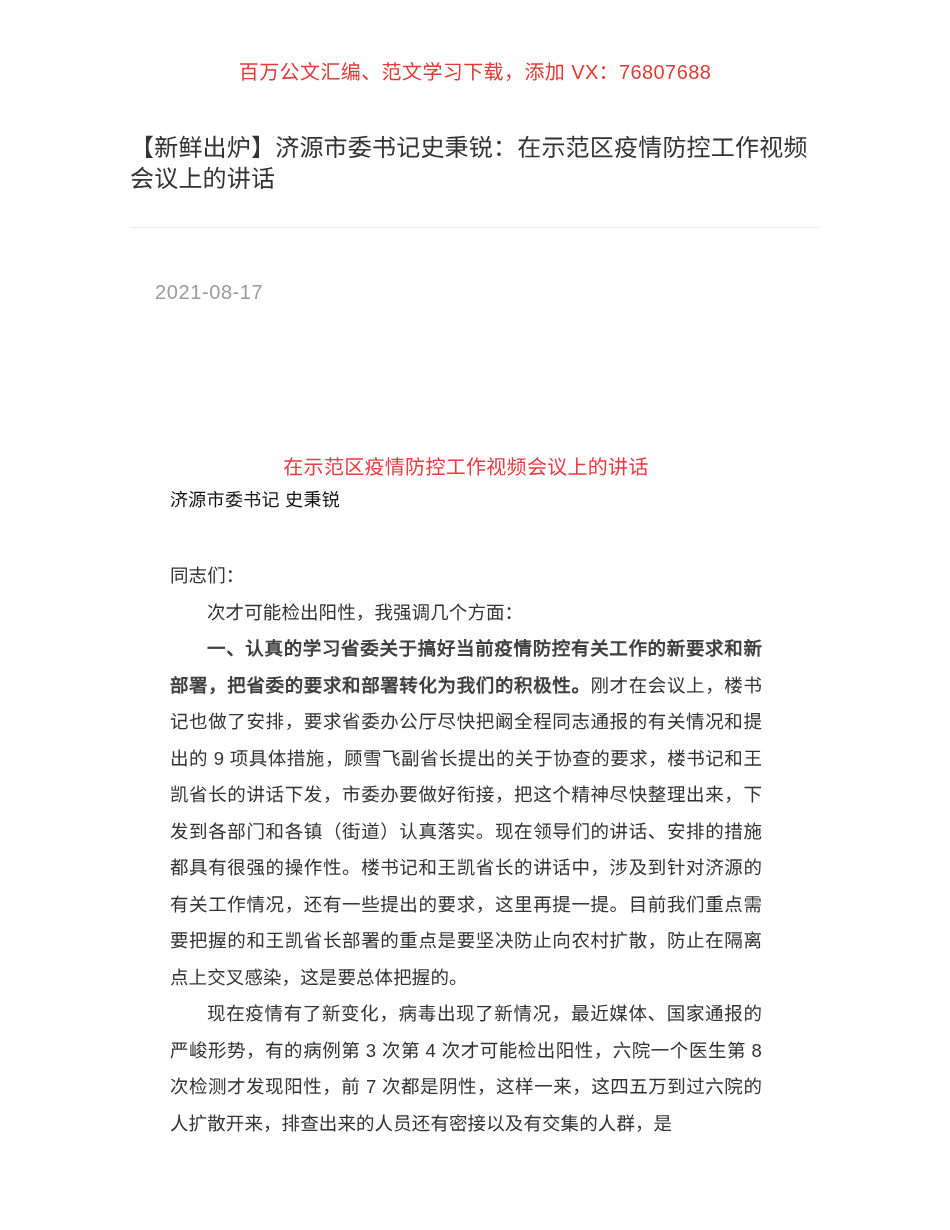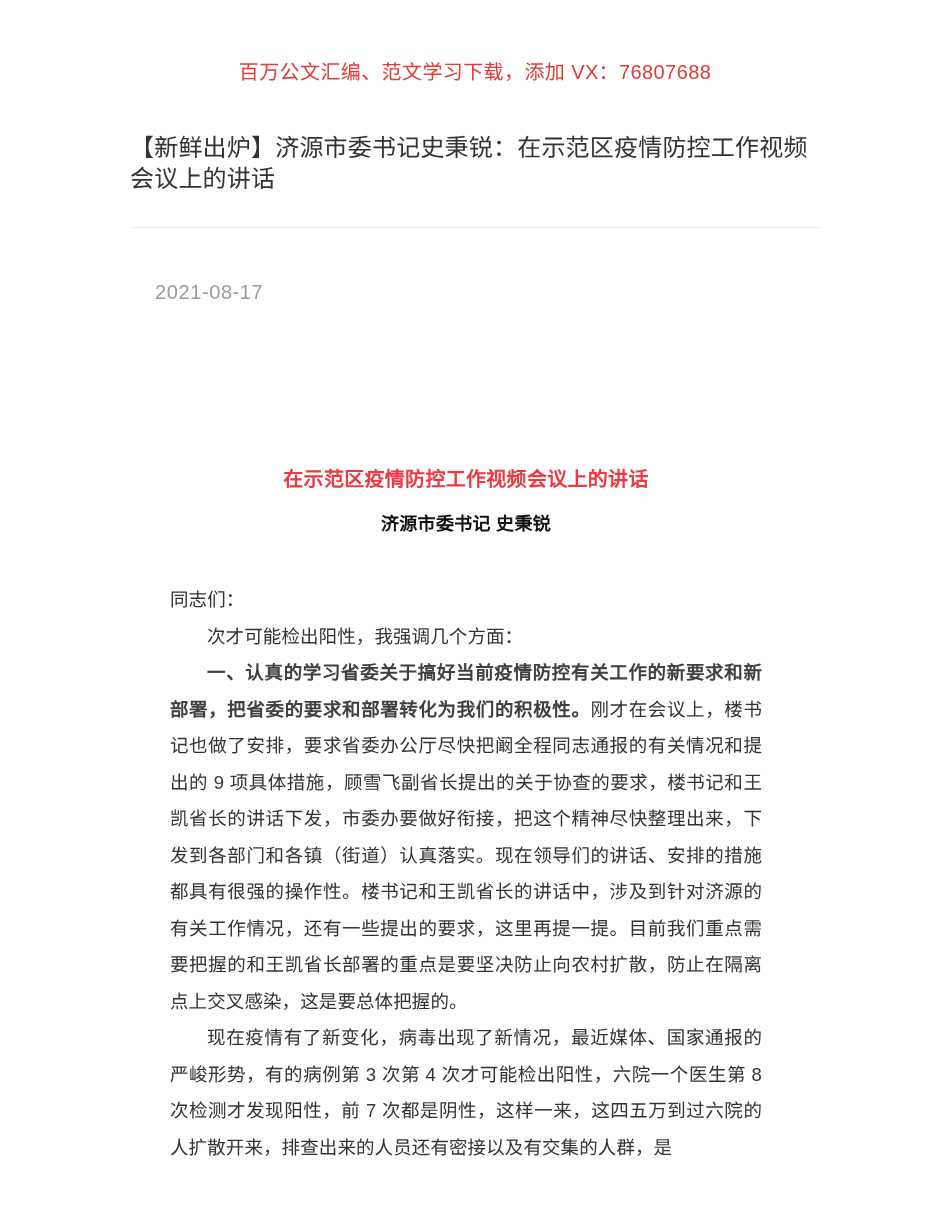--- a/index.html
+++ b/index.html
@@ -77,34 +77,34 @@
 
   
   .doc-body {
     position: absolute;
     left: 170px;
     top: 448px;
     width: 592px;
   }
 
   .doc-heading-main {
-    margin: 16px;
+    margin: 4px;
     text-align: center;
     font-size: 20px;
     line-height: 30px;
-    font-weight: bold;
+    font-weight: normal;
     color: #ec3a42;
     letter-spacing: 0.3px;
   }
   .doc-heading-sub {
     margin: 4px 0 0 0;
-    text-align: center;
+    text-align: left;
     font-size: 18px;
     line-height: 28px;
-    font-weight: bold;
+    font-weight: normal;
     color: #111111;
     letter-spacing: 0.3px;
   }
   .doc-heading-date {
     margin: 4px 0 0 0;
     text-align: center;
     font-size: 19px;
     line-height: 30px;
     font-weight: bold;
     color: #111111;

